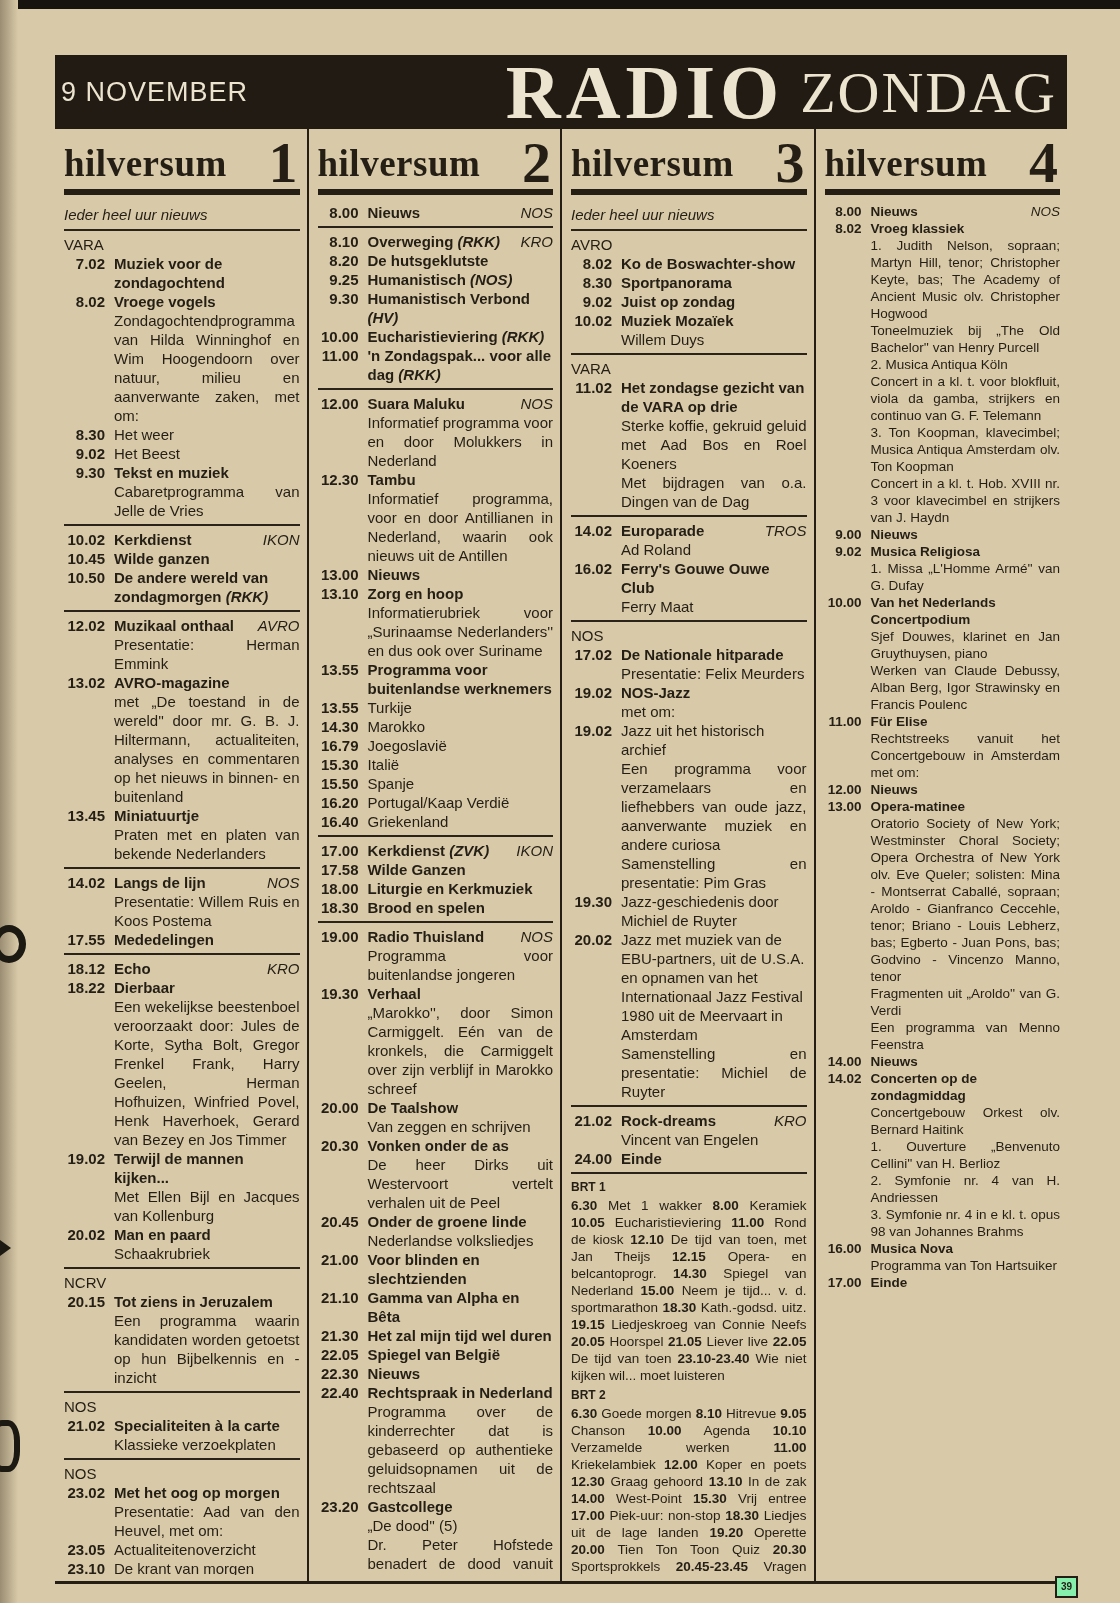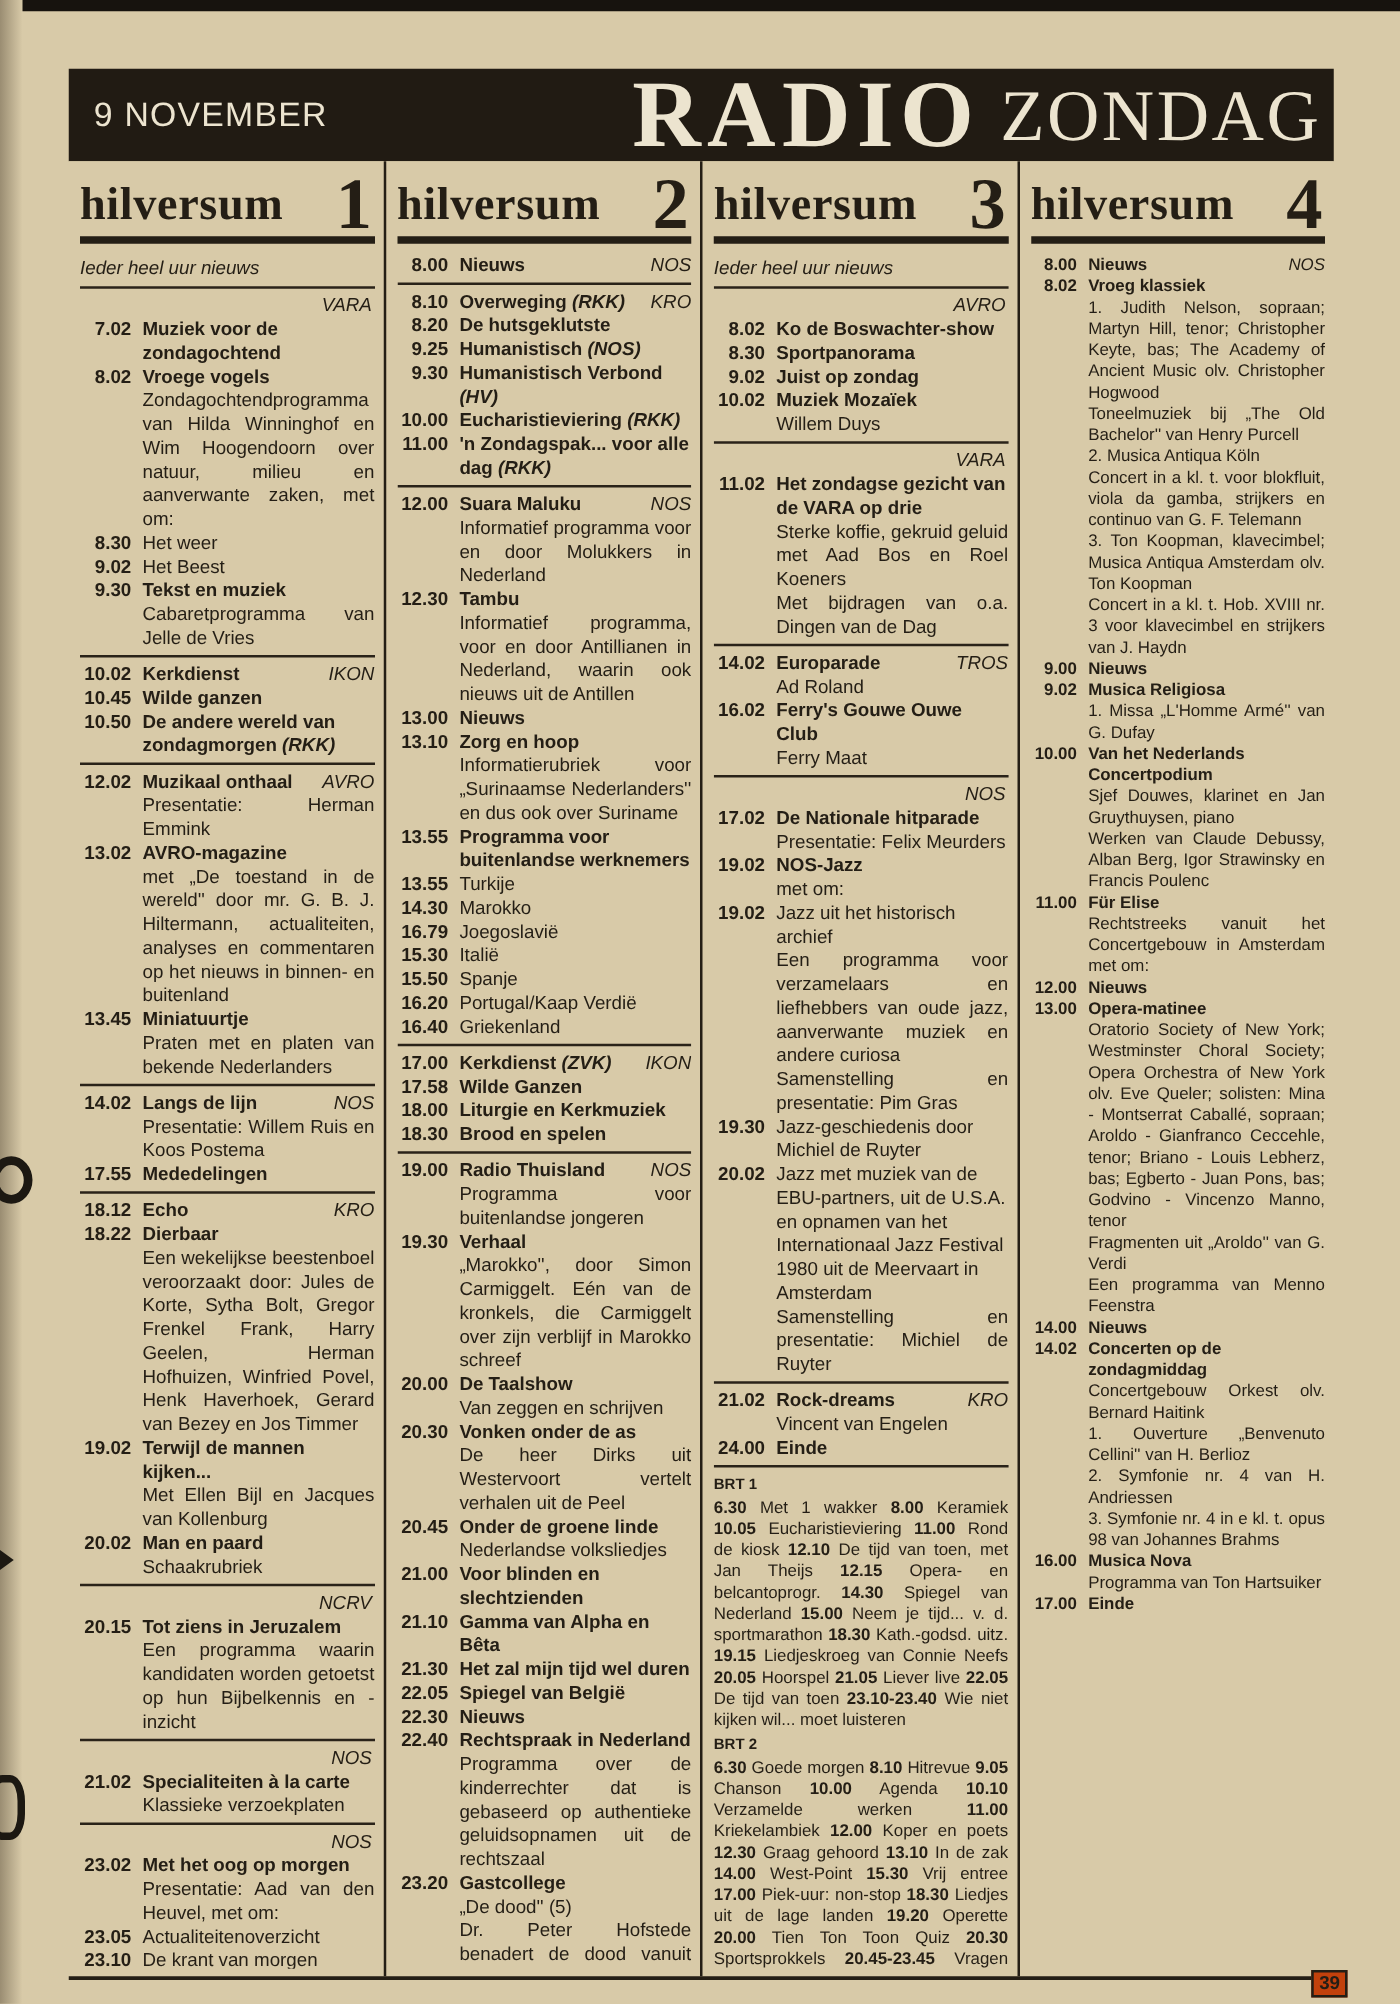--- a/index.html
+++ b/index.html
@@ -9,21 +9,21 @@
   .gutter{position:absolute;left:0;top:0;width:18px;height:100%;
           background:linear-gradient(90deg,#9a8d72,#d8caa8);}
   .artifact{position:absolute;}
   .artifact-ring{left:-8px;top:925px;width:20px;height:24px;border:7px solid #1c1812;border-radius:50%;}
   .artifact-tri{left:-4px;top:1237px;width:0;height:0;border-left:15px solid #1c1812;
                 border-top:11px solid transparent;border-bottom:11px solid transparent;}
   .artifact-ring2{left:-10px;top:1420px;width:18px;height:40px;border:6px solid #1c1812;border-radius:40%;}
 
   .sheet{position:absolute;left:55px;top:55px;width:1012px;}
   .masthead{height:74px;background:#211b13;color:#ece4cf;display:flex;align-items:center;}
-  .mh-date{font-size:27px;letter-spacing:1px;padding-left:20px;}
+  .mh-date{font-size:27px;letter-spacing:1px;padding-left:6px;}
   .mh-brand{margin-left:auto;font-family:"Liberation Serif",serif;font-weight:bold;
             font-size:76px;letter-spacing:5px;line-height:0.9;padding-right:16px;}
   .mh-day{font-family:"Liberation Serif",serif;font-size:58px;letter-spacing:2px;padding-right:10px;}
 
   .grid{display:flex;border-bottom:3px solid #241e15;background:#d8caa8;}
   .col{flex:1 1 0;box-sizing:border-box;padding:0 7px 6px 9px;}
   .col + .col{border-left:2px solid #241e15;}
   .col-head{display:flex;align-items:flex-end;justify-content:space-between;
             padding:12px 2px 4px 0;border-bottom:6px solid #241e15;gap:26px;}
   .col-name{font-family:"Liberation Serif",serif;font-weight:bold;font-size:37px;letter-spacing:0.5px;}
@@ -33,30 +33,30 @@
   .col--dense .t{flex:0 0 46px;width:46px;}
 
   .item{display:flex;}
   .t{flex:0 0 50px;width:50px;font-weight:bold;text-align:right;padding-right:9px;box-sizing:border-box;}
   .c{flex:1;min-width:0;}
   .tl{text-align:left;}
   .title.b{font-weight:bold;}
   .suffix{font-style:italic;font-weight:bold;}
   .net{float:right;font-style:italic;font-weight:normal;padding-left:4px;}
   .desc{margin:0;text-align:justify;}
-  .net-line{text-align:right;font-style:italic;padding-right:2px;}
+  .net-line{text-align:left;padding-right:2px;}
   .note{font-style:italic;padding:2px 0 1px;}
   .rule{border:none;border-top:2px solid #2a2319;margin:4px 0;}
   .brt{margin-top:2px;}
   .brt-title{font-weight:bold;font-size:12px;}
   .brt-flow{margin:0;text-align:justify;font-size:13.5px;line-height:17px;}
   .brt-flow .ft{font-weight:bold;}
 
-  .pageno{position:absolute;right:42px;top:1576px;border:2px solid #241e15;background:#c2410c;
-          font-weight:bold;font-size:15px;padding:0 4px;line-height:18px;}
+  .pageno{position:absolute;right:42px;top:1576px;border:2px solid #241e15;background:#86efac;
+          font-weight:bold;font-size:10px;padding:0 4px;line-height:18px;}
 </style>
 </head>
 <body>
 
 <div class="edge-top"></div>
 <div class="gutter"></div>
 <div class="artifact artifact-ring"></div>
 <div class="artifact artifact-tri"></div>
 <div class="artifact artifact-ring2"></div>
 

